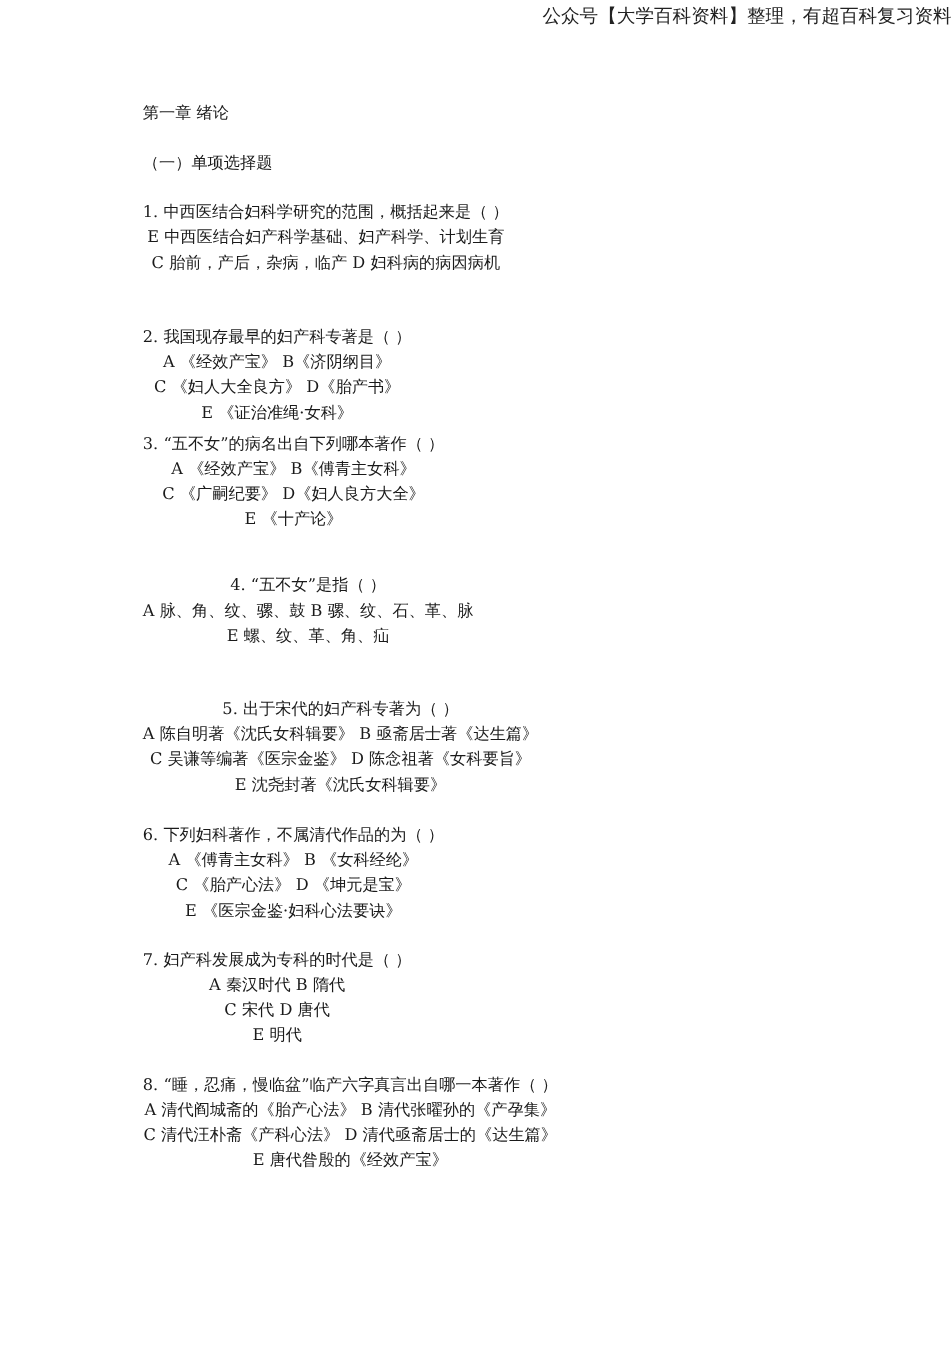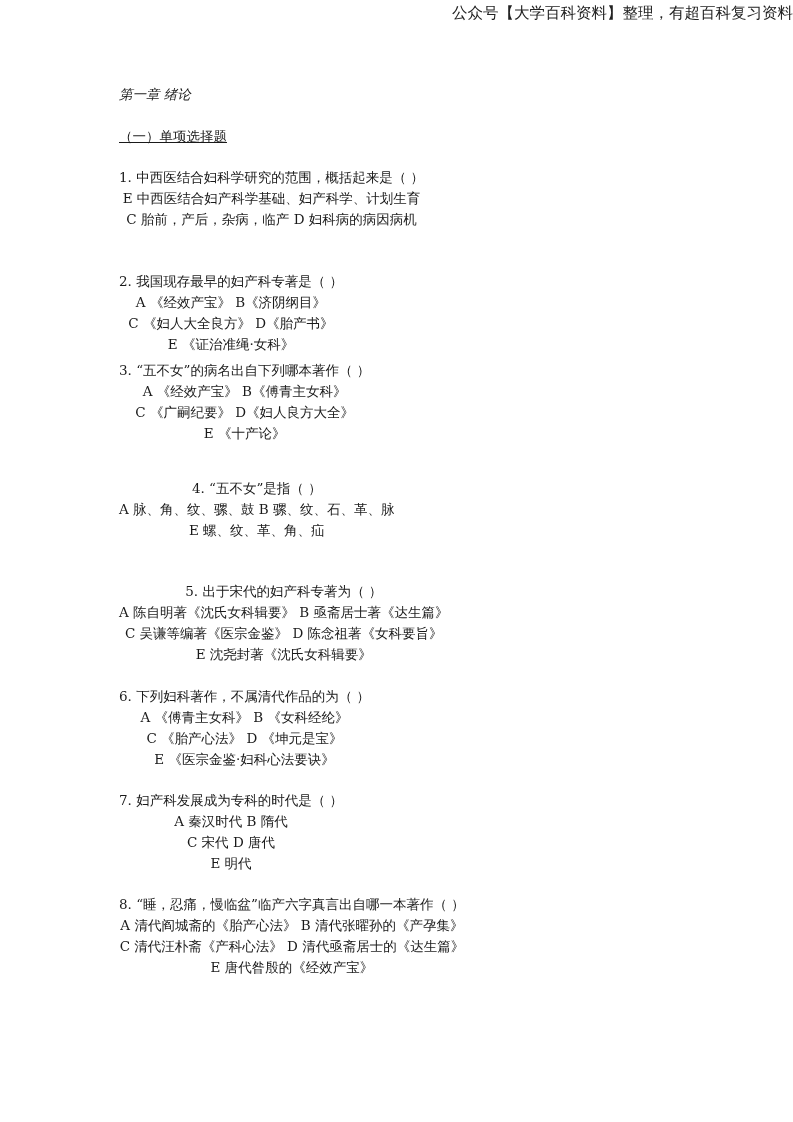--- a/index.html
+++ b/index.html
@@ -7,22 +7,22 @@
       width: 793px; height: 1122px; position: relative; overflow: hidden;
       font-family: "DejaVu Serif", "Liberation Serif", serif;
       color: #1a1a1a;
     }
     .header {
       position: absolute; top: 2px; left: 0; width: 793px;
       text-align: right; font-size: 15.5px; line-height: 22px; color: #222;
     }
     .content { position: absolute; left: 119px; top: 84px; width: 560px; }
     .line { font-size: 13.5px; line-height: 21px; height: 21px; white-space: nowrap; }
-    .chapter { position: absolute; top: 0; font-style: italic; }
-    .section { position: absolute; top: 42px; text-decoration: underline; }
+    .chapter { position: absolute; top: 0; }
+    .section { position: absolute; top: 42px; }
     .question { position: absolute; left: 0; text-align: center; }
   </style>
 </head>
 <body>
 
 <div class="header">公众号【大学百科资料】整理，有超百科复习资料</div>
 
 <div class="content">
   <div class="line chapter">第一章 绪论</div>
   <div class="line section">（一）单项选择题</div>

